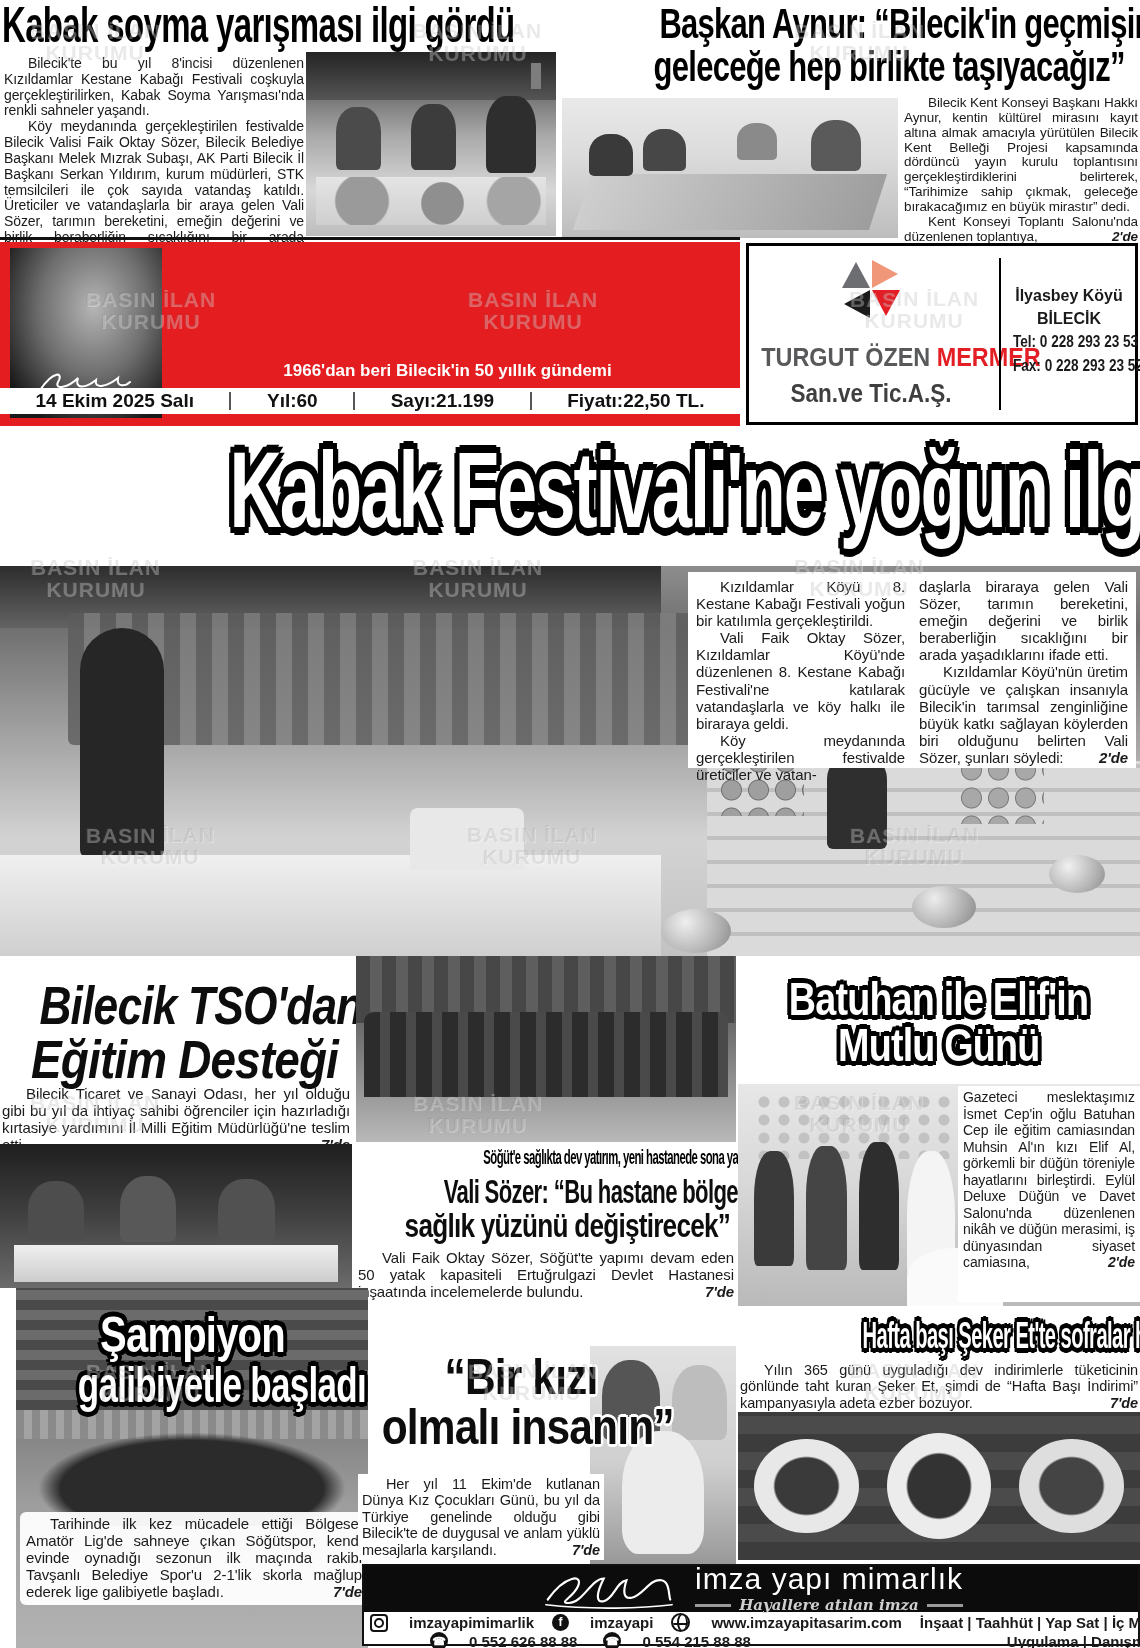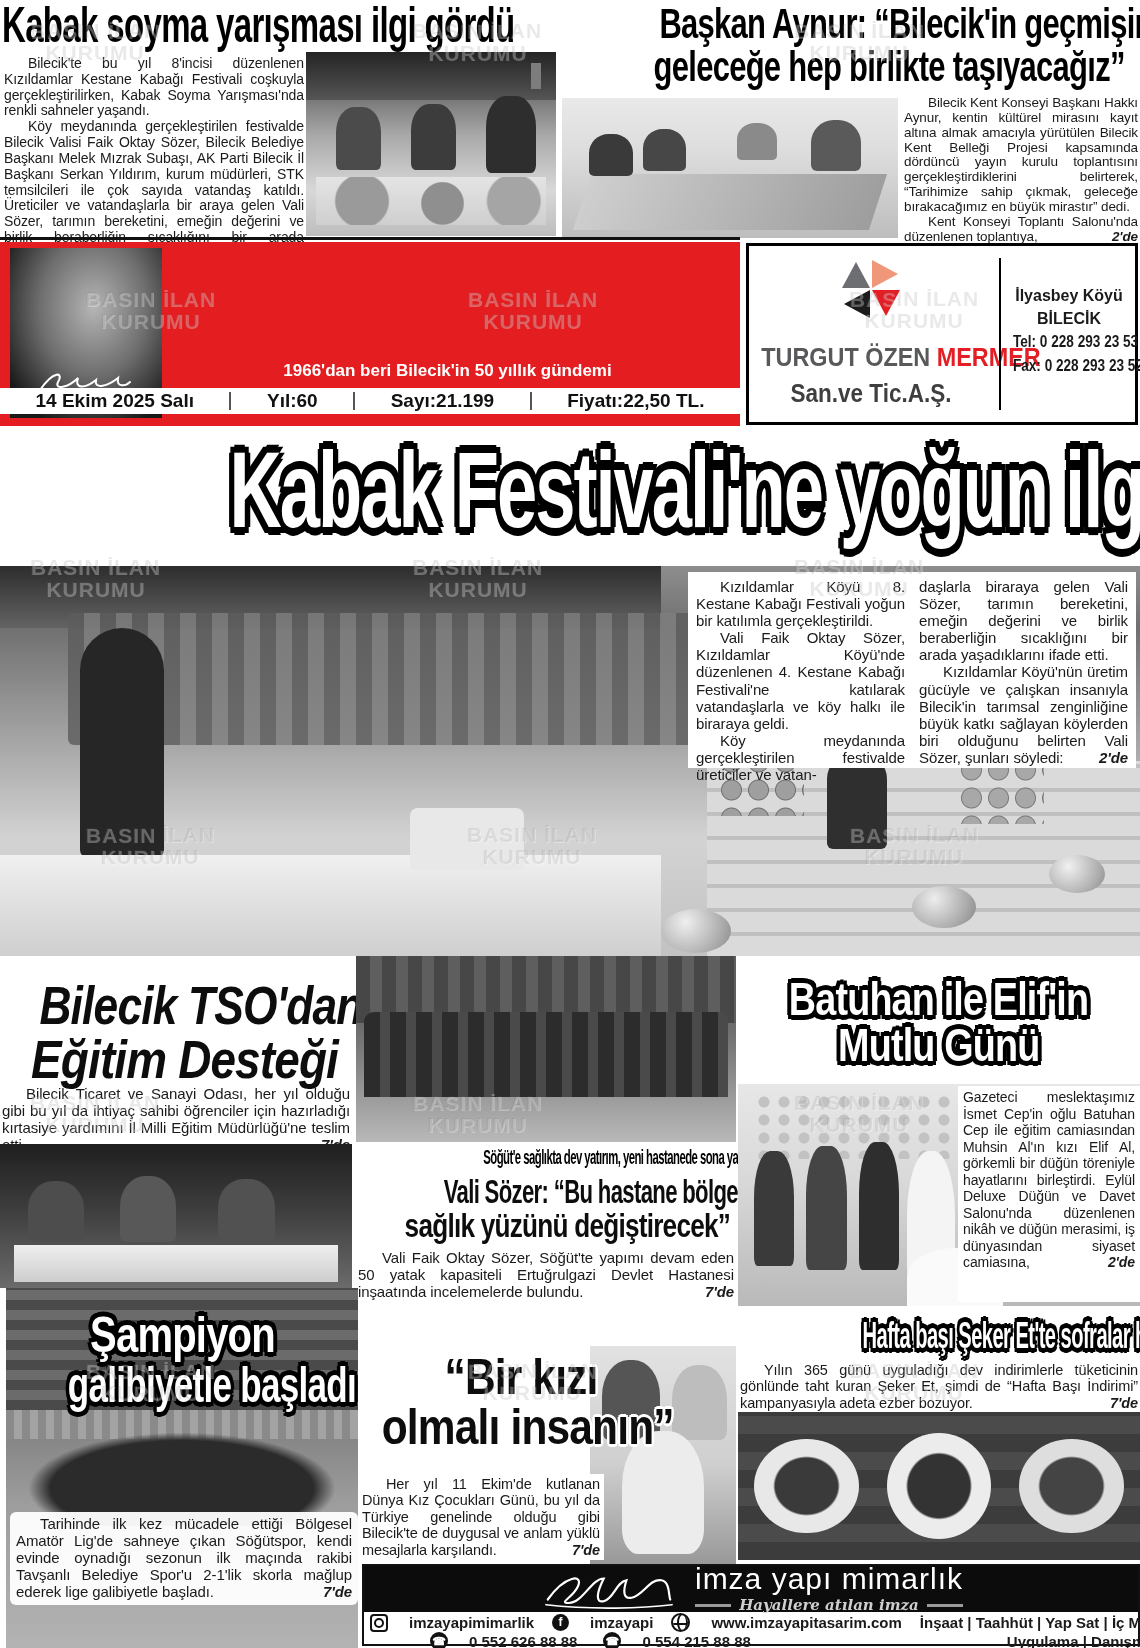--- a/index.html
+++ b/index.html
@@ -148,21 +148,21 @@
     <div class="sh" style="left:84%;top:20%;width:86px;height:180px;background-image:radial-gradient(circle,#a8a8a8 9px,#787878 10px,transparent 11px);background-size:27px 28px;"></div>
     <div class="sh" style="left:72.5%;top:48%;width:60px;height:96px;background:#2f2f2f;border-radius:26px 26px 6px 6px;"></div>
     <div class="sh" style="left:70%;top:34%;width:9%;height:12%;background:#303030;border:3px solid #555;"></div>
     <div class="sh" style="left:58%;top:88%;width:70px;height:44px;background:radial-gradient(circle at 35% 30%,#efefef,#a9a9a9 70%,#858585);border-radius:50%;"></div>
     <div class="sh" style="left:80%;top:82%;width:64px;height:42px;background:radial-gradient(circle at 35% 30%,#ededed,#a5a5a5 70%,#828282);border-radius:50%;"></div>
     <div class="sh" style="left:92%;top:74%;width:56px;height:38px;background:radial-gradient(circle at 35% 30%,#f1f1f1,#ababab 70%,#878787);border-radius:50%;"></div>
 
     <div class="sh bt" style="left:688px;top:6px;width:448px;height:196px;background:#fff;padding:6px 8px;box-sizing:border-box;display:flex;gap:14px;font-size:15px;line-height:1.14;">
       <div style="width:50%;">
         <p class="ind">Kızıldamlar Köyü 8. Kestane Kabağı Festivali yoğun bir katılımla gerçekleştirildi.</p>
-        <p class="ind">Vali Faik Oktay Sözer, Kızıldamlar Köyü'nde düzenlenen 4. Kestane Kabağı Festivali'ne katılarak vatandaşlarla ve köy halkı ile biraraya geldi.</p>
+        <p class="ind">Vali Faik Oktay Sözer, Kızıldamlar Köyü'nde düzenlenen 8. Kestane Kabağı Festivali'ne katılarak vatandaşlarla ve köy halkı ile biraraya geldi.</p>
         <p class="ind">Köy meydanında gerçekleştirilen festivalde üreticiler ve vatan-</p>
       </div>
       <div style="width:50%;">
         <p>daşlarla biraraya gelen Vali Sözer, tarımın bereketini, emeğin değerini ve birlik beraberliğin sıcaklığını bir arada yaşadıklarını ifade etti.</p>
         <p class="ind"><span>Kızıldamlar Köyü'nün üretim gücüyle ve çalışkan insanıyla Bilecik'in tarımsal zenginliğine büyük katkı sağlayan köylerden biri olduğunu belirten Vali Sözer, şunları söyledi:</span><span class="jump">2'de</span></p>
       </div>
     </div>
   </div>
 
   <div class="abs ctr" style="left:4px;top:978px;width:352px;font-style:italic;">
@@ -204,21 +204,21 @@
     <div class="sh" style="left:17%;top:28%;width:10%;height:56%;background:#454545;border-radius:40% 40% 8% 8%;"></div>
     <div class="sh" style="left:30%;top:26%;width:10%;height:58%;background:#2e2e2e;border-radius:40% 40% 8% 8%;"></div>
     <div class="sh" style="left:42%;top:30%;width:12%;height:64%;background:#f4f4f4;border-radius:45% 45% 20% 20%;"></div>
     <div class="sh" style="left:42%;top:74%;width:24%;height:26%;background:#fafafa;border-radius:50% 50% 0 0;"></div>
 
     <div class="sh bt" style="right:0;top:2px;width:182px;height:216px;background:#fff;padding:3px 5px;box-sizing:border-box;font-size:14px;line-height:1.18;">
       <p><span>Gazeteci meslektaşımız İsmet Cep'in oğlu Batuhan Cep ile eğitim camiasından Muhsin Al'ın kızı Elif Al, görkemli bir düğün töreniyle hayatlarını birleştirdi. Eylül Deluxe Düğün ve Davet Salonu'nda düzenlenen nikâh ve düğün merasimi, iş dünyasından siyaset camiasına,</span> <span class="jump">2'de</span></p>
     </div>
   </div>
 
-  <div class="ph" style="left:6px;top:1288px;width:352px;height:360px;background:linear-gradient(180deg,#555 0%,#777 30%,#9d9d9d 60%,#b3b3b3 100%);">
+  <div class="ph" style="left:16px;top:1288px;width:352px;height:360px;background:linear-gradient(180deg,#555 0%,#777 30%,#9d9d9d 60%,#b3b3b3 100%);">
     <div class="sh" style="left:0;top:0;width:100%;height:34%;background:repeating-linear-gradient(0deg,#4a4a4a 0 10px,#6b6b6b 10px 20px);"></div>
     <div class="sh" style="left:0;top:34%;width:100%;height:8%;background:repeating-linear-gradient(90deg,#8a8a8a 0 8px,#a3a3a3 8px 16px);"></div>
     <div class="sh" style="left:6%;top:40%;width:88%;height:26%;background:radial-gradient(ellipse at 50% 60%,#2b2b2b 0 60%,transparent 70%);"></div>
     <div class="abs ctr" style="left:0;top:22px;width:352px;line-height:1.18;">
       <span class="hl ob" style="font-size:50px;transform:scaleX(.8);">Şampiyon</span><br>
       <span class="hl ob" style="font-size:50px;transform:scaleX(.7);">galibiyetle başladı</span>
     </div>
     <div class="sh bt" style="left:4px;top:224px;width:336px;background:rgba(255,255,255,.95);padding:4px 6px;font-size:15px;border-radius:6px;">
       <p class="ind"><span>Tarihinde ilk kez mücadele ettiği Bölgesel Amatör Lig'de sahneye çıkan Söğütspor, kendi evinde oynadığı sezonun ilk maçında rakibi Tavşanlı Belediye Spor'u 2-1'lik skorla mağlup ederek lige galibiyetle başladı.</span><span class="jump">7'de</span></p>
     </div>

